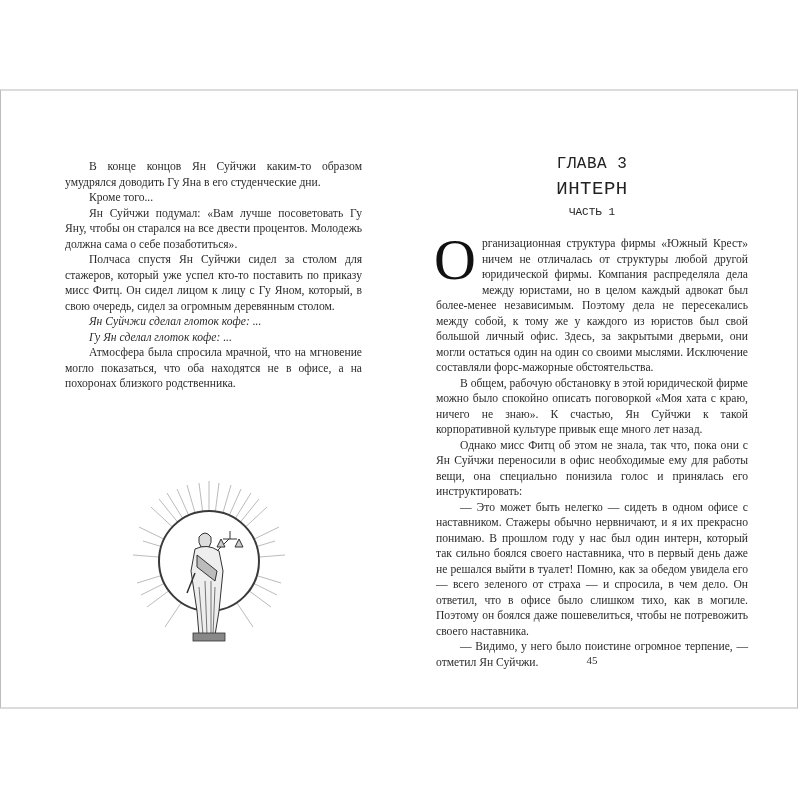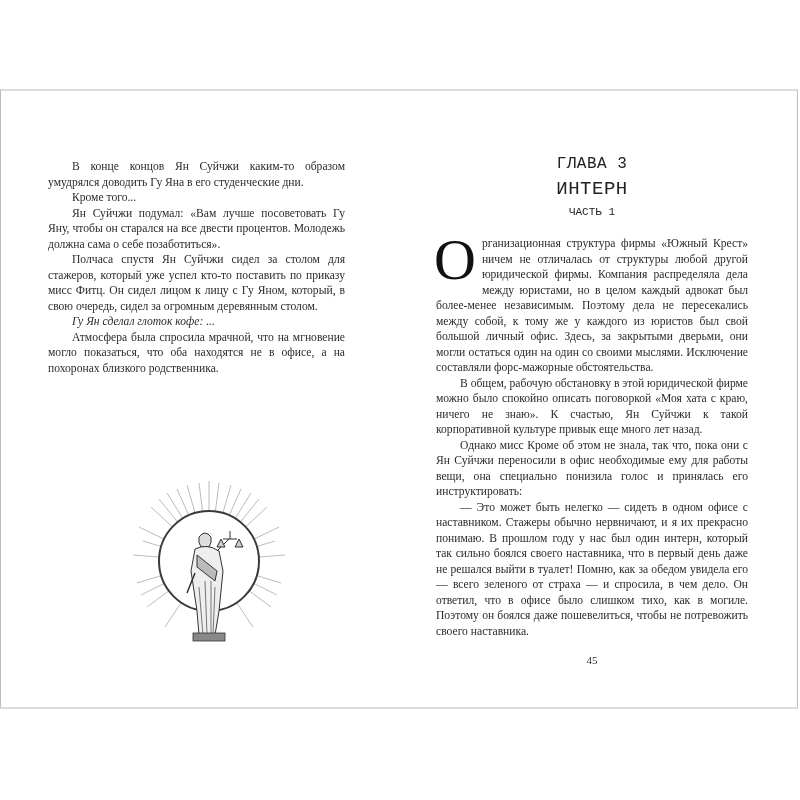--- a/index.html
+++ b/index.html
@@ -14,21 +14,21 @@
     .page-left { left: 0; width: 400px; }
     .page-right { left: 400px; width: 398px; }
     .text {
       font-family: "Liberation Serif", "DejaVu Serif", serif;
       font-size: 11.6px; line-height: 15.5px; color: #2b2b2b;
       text-align: justify;
     }
     .text p { margin: 0; text-indent: 24px; }
     .text p.noindent { text-indent: 0; }
     .text p.italic { font-style: italic; }
-    .left-text { position: absolute; left: 47px; top: 68px; width: 297px; font-family: Liberation Serif, serif; }
+    .left-text { position: absolute; left: 64px; top: 68px; width: 297px; font-family: Liberation Serif, serif; }
     .right-text { position: absolute; left: 35px; top: 145px; width: 312px; }
     .chapter-head {
       position: absolute; left: 35px; width: 312px; text-align: center;
       font-family: Liberation Mono, monospace; color: #222;
     }
     .chapter-label { top: 64px; font-size: 16px; letter-spacing: 0.5px; }
     .chapter-title { top: 87px; font-size: 19px; letter-spacing: 0.5px; }
     .chapter-part { top: 115px; font-size: 11px; font-weight: normal; }
     .dropcap {
       float: left; font-family: "Liberation Serif", "DejaVu Serif", serif;
@@ -45,20 +45,21 @@
 <body>
 
 <div class="spread">
 
   <div class="page page-left">
     <div class="text left-text">
       <p>В конце концов Ян Суйчжи каким-то образом умудрялся доводить Гу Яна в его студенческие дни.</p>
       <p>Кроме того...</p>
       <p>Ян Суйчжи подумал: «Вам лучше посоветовать Гу Яну, чтобы он старался на все двести процентов. Молодежь должна сама о себе позаботиться».</p>
       <p>Полчаса спустя Ян Суйчжи сидел за столом для стажеров, который уже успел кто-то поставить по приказу мисс Фитц. Он сидел лицом к лицу с Гу Яном, который, в свою очередь, сидел за огромным деревянным столом.</p>
+      <p class="italic">Ян Суйчжи сделал глоток кофе: ...</p>
       <p class="italic">Гу Ян сделал глоток кофе: ...</p>
       <p>Атмосфера была спросила мрачной, что на мгновение могло показаться, что оба находятся не в офисе, а на похоронах близкого родственника.</p>
     </div>
 
     <div class="illustration">
       <svg width="152" height="170" viewBox="0 0 152 170" xmlns="http://www.w3.org/2000/svg">
         <g stroke="#9a9a9a" stroke-width="0.8" opacity="0.85">
           <line x1="76" y1="84" x2="76" y2="4"></line>
           <line x1="76" y1="84" x2="98" y2="8"></line>
           <line x1="76" y1="84" x2="118" y2="16"></line>
@@ -107,20 +108,21 @@
   </div>
 
   <div class="page page-right">
     <div class="chapter-head chapter-label">ГЛАВА 3</div>
     <div class="chapter-head chapter-title">ИНТЕРН</div>
     <div class="chapter-head chapter-part">ЧАСТЬ 1</div>
 
     <div class="text right-text">
       <p class="noindent"><span class="dropcap">О</span><span>рганизационная структура фирмы «Южный Крест» ничем не отличалась от структуры любой другой юридической фирмы. Компания распределяла дела между юристами, но в целом каждый адвокат был более-менее независимым. Поэтому дела не пересекались между собой, к тому же у каждого из юристов был свой большой личный офис. Здесь, за закрытыми дверьми, они могли остаться один на один со своими мыслями. Исключение составляли форс-мажорные обстоятельства.</span></p>
       <p>В общем, рабочую обстановку в этой юридической фирме можно было спокойно описать поговоркой «Моя хата с краю, ничего не знаю». К счастью, Ян Суйчжи к такой корпоративной культуре привык еще много лет назад.</p>
-      <p>Однако мисс Кроме об этом не знала, так что, пока они с Ян Суйчжи переносили в офис необходимые ему для работы вещи, она специально понизила голос и принялась его инструктировать:</p>
+      <p>Однако мисс Фитц об этом не знала, так что, пока они с Ян Суйчжи переносили в офис необходимые ему для работы вещи, она специально понизила голос и принялась его инструктировать:</p>
       <p>— Это может быть нелегко — сидеть в одном офисе с наставником. Стажеры обычно нервничают, и я их прекрасно понимаю. В прошлом году у нас был один интерн, который так сильно боялся своего наставника, что в первый день даже не решался выйти в туалет! Помню, как за обедом увидела его — всего зеленого от страха — и спросила, в чем дело. Он ответил, что в офисе было слишком тихо, как в могиле. Поэтому он боялся даже пошевелиться, чтобы не потревожить своего наставника.</p>
+      <p>— Видимо, у него было поистине огромное терпение, — отметил Ян Суйчжи.</p>
     </div>
 
     <div class="page-number">45</div>
   </div>
 
 </div>
 
 </body></html>

